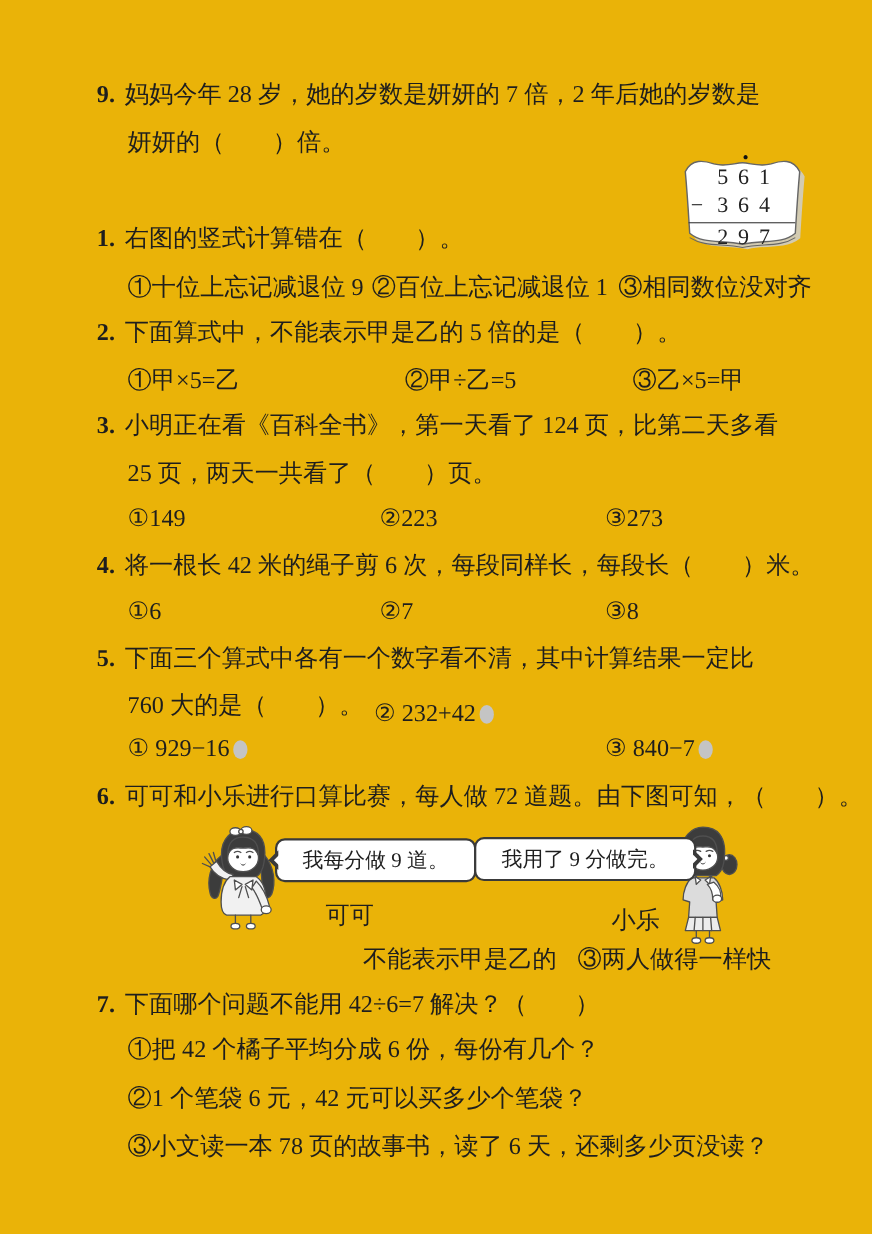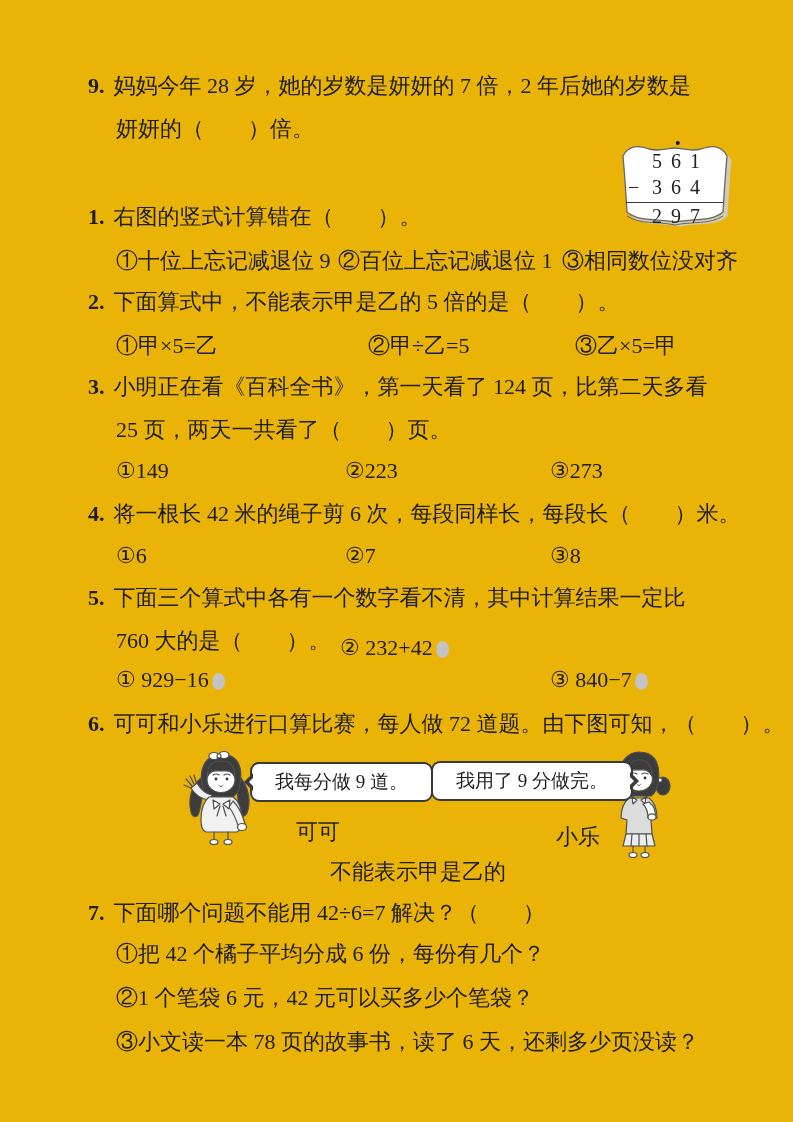--- a/index.html
+++ b/index.html
@@ -181,20 +181,21 @@
         <path d="M40,88 L39,100 M47,88 L47,100 M54,88 L55,100" fill="none"></path>
         <path d="M41,100 L41,107 M53,100 L53,107" fill="none"></path>
         <ellipse cx="41" cy="109" rx="4" ry="2.5" fill="#fff"></ellipse>
         <ellipse cx="53" cy="109" rx="4" ry="2.5" fill="#fff"></ellipse>
       </g>
     </svg>
   </div>
   <div class="kid-label" style="left:556px; top:822px">小乐</div>
 
   <div class="opt" style="left:330px; top:857px">不能表示甲是乙的</div>
+  <div class="opt" style="left:525px; top:857px">③两人做得一样快</div>
 
   <div class="line" style="left:88px; top:900px">
     <span class="qnum">7.</span><span>下面哪个问题不能用 42÷6=7 解决？（　　）</span>
   </div>
   <div class="line" style="left:116px; top:941px">①把 42 个橘子平均分成 6 份，每份有几个？</div>
   <div class="line" style="left:116px; top:985px">②1 个笔袋 6 元，42 元可以买多少个笔袋？</div>
   <div class="line" style="left:116px; top:1029px">③小文读一本 78 页的故事书，读了 6 天，还剩多少页没读？</div>
 
   <div class="footer">第 页 共 页</div>
 

